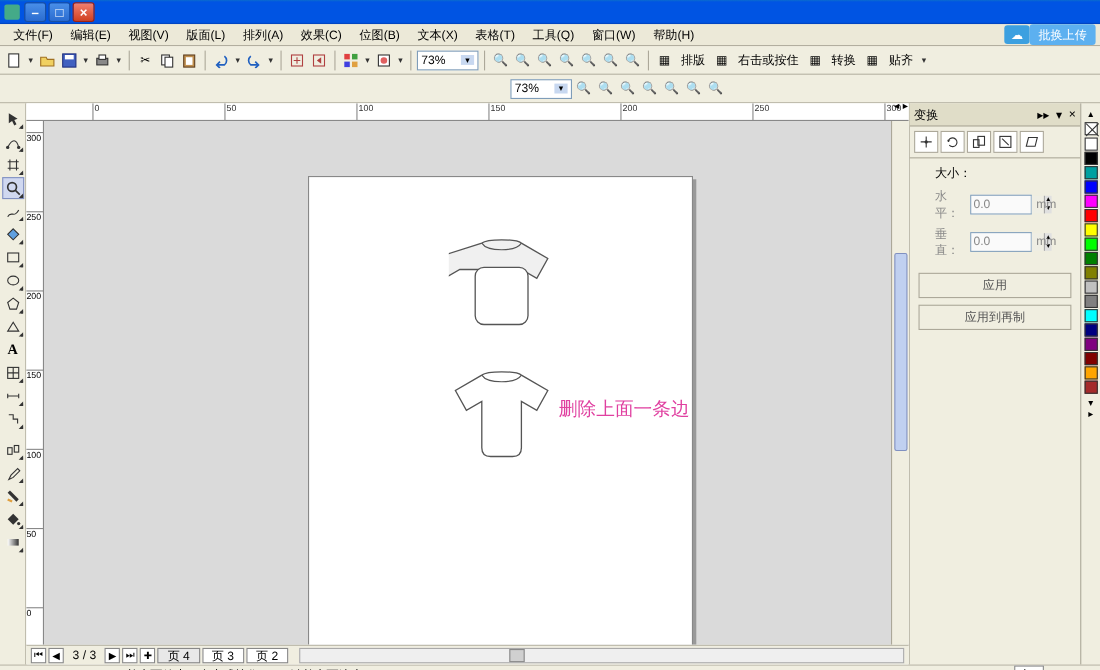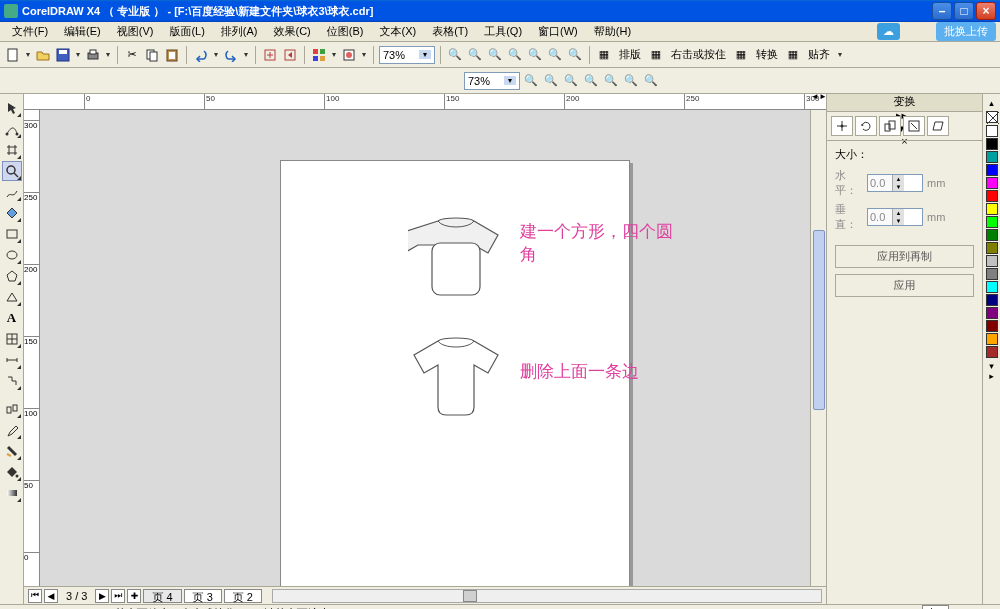--- a/index.html
+++ b/index.html
@@ -8,21 +8,21 @@
 .titlebar .icon { width: 14px; height: 14px; background: #4a8; border-radius: 2px; margin-right: 4px; }
 .titlebar .title { flex: 1; font-weight: bold; font-size: 11px; }
 .titlebar .winbtns { display: flex; gap: 2px; }
 .winbtn { width: 20px; height: 18px; border-radius: 3px; display: flex; align-items: center; justify-content: center; color: #fff; font-weight: bold; font-size: 12px; }
 .winbtn.min, .winbtn.max { background: linear-gradient(#4a8fe8,#2b6cd0); border: 1px solid #1a4fa0; }
 .winbtn.close { background: linear-gradient(#f08070,#d04020); border: 1px solid #a02010; }
 .menubar { background: #ece9d8; height: 20px; display: flex; align-items: center; padding: 0 4px; border-bottom: 1px solid #aca899; }
 .menubar span { padding: 2px 8px; cursor: default; }
 .menubar .spacer { flex: 1; }
 .menubar .cloudbtn { background: #3ca0e0; color: #fff; padding: 2px 6px; border-radius: 3px; display: flex; align-items: center; gap: 3px; }
-.menubar .cloud2 { background: #5cb0f0; padding: 2px 8px; border-radius: 3px; color: #fff; margin-left: 36px; }
+.menubar .cloud2 { background: #5cb0f0; padding: 2px 8px; border-radius: 3px; color: #fff; }
 .toolbar { background: #f0eee0; height: 26px; display: flex; align-items: center; padding: 2px 4px; border-bottom: 1px solid #aca899; gap: 2px; }
 .tb-btn { width: 18px; height: 18px; display: flex; align-items: center; justify-content: center; border: 1px solid transparent; }
 .tb-sep { width: 1px; height: 18px; background: #aca899; margin: 0 3px; }
 .tb-drop { width: 8px; text-align: center; color: #333; font-size: 8px; }
 .zoom-combo { border: 1px solid #7f9db9; background: #fff; width: 56px; height: 18px; display: flex; align-items: center; padding: 0 3px; }
 .zoom-combo input { border: none; width: 36px; font-size: 11px; }
 .zoom-combo .arrow { width: 12px; background: #c8d8f0; text-align: center; font-size: 8px; }
 .tb-text { padding: 0 4px; }
 .propbar { background: #f0eee0; height: 26px; display: flex; align-items: center; padding: 2px 4px; border-bottom: 1px solid #aca899; gap: 2px; }
 .main { display: flex; height: 510px; }
@@ -40,50 +40,49 @@
 .page { position: absolute; left: 240px; top: 50px; width: 350px; height: 490px; background: #fff; border: 1px solid #888; box-shadow: 3px 3px 0 #999; }
 .anno { position: absolute; color: #e040a0; font-size: 17px; font-family: SimSun; }
 .shirt { position: absolute; }
 .shirt svg { display: block; }
 .pagebar { height: 18px; background: #f0eee0; border-top: 1px solid #aca899; display: flex; align-items: center; padding: 0 4px; gap: 2px; font-size: 10px; }
 .pagebar .nb { width: 14px; height: 14px; border: 1px solid #888; background: #fff; display: flex; align-items: center; justify-content: center; font-size: 9px; }
 .pagebar .tab { border: 1px solid #888; padding: 0 8px; background: #fff; height: 14px; line-height: 14px; }
 .pagebar .tab.active { background: #e8e8e8; }
 .statusbar { height: 18px; background: #f0eee0; border-top: 1px solid #aca899; display: flex; align-items: center; padding: 0 6px; gap: 12px; font-size: 10px; }
 .docker { width: 156px; background: #f0eee0; border-left: 1px solid #aca899; display: flex; flex-direction: column; }
-.docker-title { height: 18px; background: #e0ddc8; border-bottom: 1px solid #aca899; display: flex; align-items: center; padding: 0 4px; font-size: 11px; flex-direction: column; }
+.docker-title { height: 18px; background: #e0ddc8; border-bottom: 1px solid #aca899; display: flex; align-items: center; padding: 10px 4px; font-size: 11px; }
 .docker-title .sp { flex: 1; }
 .docker-ico-row { display: flex; gap: 2px; padding: 4px; border-bottom: 1px solid #aca899; }
 .docker-ico { width: 22px; height: 20px; border: 1px solid #aca899; background: #fff; display: flex; align-items: center; justify-content: center; }
-.docker-sec { padding: 6px 8px; }
+.docker-sec { padding: 6px 8px; margin-left: 15px; }
 .field-row { display: flex; align-items: center; gap: 4px; margin: 4px 0; }
 .field-row label { width: 28px; color: #888; }
 .spin { border: 1px solid #7f9db9; background: #fff; width: 56px; height: 18px; display: flex; }
-.spin input { border: none; width: 24px; font-size: 11px; padding: 0 2px; color: #888; }
+.spin input { border: none; width: 66px; font-size: 11px; padding: 0 2px; color: #888; }
 .spin-arrows { width: 12px; display: flex; flex-direction: column; }
 .spin-arrows div { flex: 1; background: #e0e0e0; border-left: 1px solid #aaa; text-align: center; font-size: 6px; line-height: 8px; }
 .unit { color: #888; }
 .anchor-grid { display: grid; grid-template-columns: repeat(3, 14px); grid-template-rows: repeat(3, 14px); gap: 2px; margin: 8px 0; }
 .anchor-grid div { border: 1px solid #888; background: #fff; }
 .anchor-grid div.c { background: #333; }
 .skew-ico { width: 32px; height: 32px; }
 .dbtn { border: 1px solid #aca899; background: #f0eee0; padding: 3px 0; text-align: center; margin: 3px 8px; color: #555; }
 .colorbar { width: 18px; background: #f0eee0; border-left: 1px solid #aca899; display: flex; flex-direction: column; align-items: center; padding-top: 4px; }
 .swatch { width: 12px; height: 12px; margin: 1px 0; border: 1px solid #333; }
 .scrollbar-v { width: 16px; background: #f0eee0; border-left: 1px solid #aca899; position: relative; }
 .scrollbar-v .thumb { position: absolute; left: 2px; width: 12px; background: #c0d0f0; border: 1px solid #8090c0; border-radius: 2px; }
 .hscroll { flex: 1; height: 14px; background: #efefef; border: 1px solid #aaa; margin-left: 8px; position: relative; }
 .hscroll .hthumb { position: absolute; left: 0; width: 14px; height: 12px; background: #d0d0d0; border: 1px solid #888; }
 </style>
 </head>
 <body>
 
 <div class="titlebar">
   <div class="icon"></div>
-  <div class="title">CorelDRAW X4 （ 专业版 ） - [F:\百度经验\新建文件夹\球衣3\球衣.cdr]</div>
   <div class="winbtns">
     <div class="winbtn min">–</div>
     <div class="winbtn max">□</div>
     <div class="winbtn close">×</div>
   </div>
 </div>
 
 <div class="menubar">
   <span>文件(F)</span>
   <span>编辑(E)</span>
@@ -382,29 +381,28 @@
       <div class="canvas">
         <div class="page"></div>
 
         <div class="shirt" style="left:368px;top:103px">
           <svg width="96" height="90">
               <path d="M30 8c5-4 31-4 36 0l24 14-10 18-14-8v0h-56v0l-14 8-10-18z" fill="#f0f0f0" stroke="#555" stroke-width="1.2"></path>
               <path d="M30 8c5 8 31 8 36 0" fill="none" stroke="#555"></path>
           <rect x="24" y="30" width="48" height="52" rx="8" fill="#fff" stroke="#555" stroke-width="1.2"></rect>
             </svg>
         </div>
-        <div class="anno" style="left:480px;top:110px;width:160px">建一个方形，四个圆角</div>
 
         <div class="shirt" style="left:368px;top:223px">
           <svg width="96" height="90">
               <path d="M30 8c5-4 31-4 36 0l24 14-10 18-14-8v42c0 5-3 8-8 8h-20c-5 0-8-3-8-8v-42l-14 8-10-18z" fill="#fff" stroke="#555" stroke-width="1.2"></path>
               <path d="M30 8c5 8 31 8 36 0" fill="none" stroke="#555"></path>
             </svg>
         </div>
-        <div class="anno" style="left:480px;top:250px">删除上面一条边</div>
+        <div class="anno" style="left:468px;top:250px">删除上面一条边</div>
       </div>
       <div class="scrollbar-v">
         <div style="position:absolute;right:-1px;top:-18px;width:16px;height:12px;font-size:8px;text-align:center">◄►</div>
         <div class="thumb" style="top:120px;height:180px"></div>
       </div>
     </div>
 
     <div class="pagebar">
       <div class="nb">⏮</div>
       <div class="nb">◀</div>
@@ -478,22 +476,22 @@
         <div class="spin">
             <input disabled="" value="0.0" style="">
             <div class="spin-arrows">
               <div>▲</div>
               <div>▼</div>
             </div>
           </div>
         <span class="unit">mm</span>
       </div>
     </div>
+    <div class="dbtn">应用</div>
     <div class="dbtn">应用到再制</div>
-    <div class="dbtn">应用</div>
   </div>
 
   <div class="colorbar">
     <div style="font-size:9px;margin-bottom:2px">▴</div>
     <div class="swatch" style="background:#fff;position:relative">
         <svg width="12" height="12" style="position:absolute;top:0;left:0">
           <line x1="0" y1="0" x2="12" y2="12" stroke="#333"></line>
           <line x1="12" y1="0" x2="0" y2="12" stroke="#333"></line>
         </svg>
       </div>

